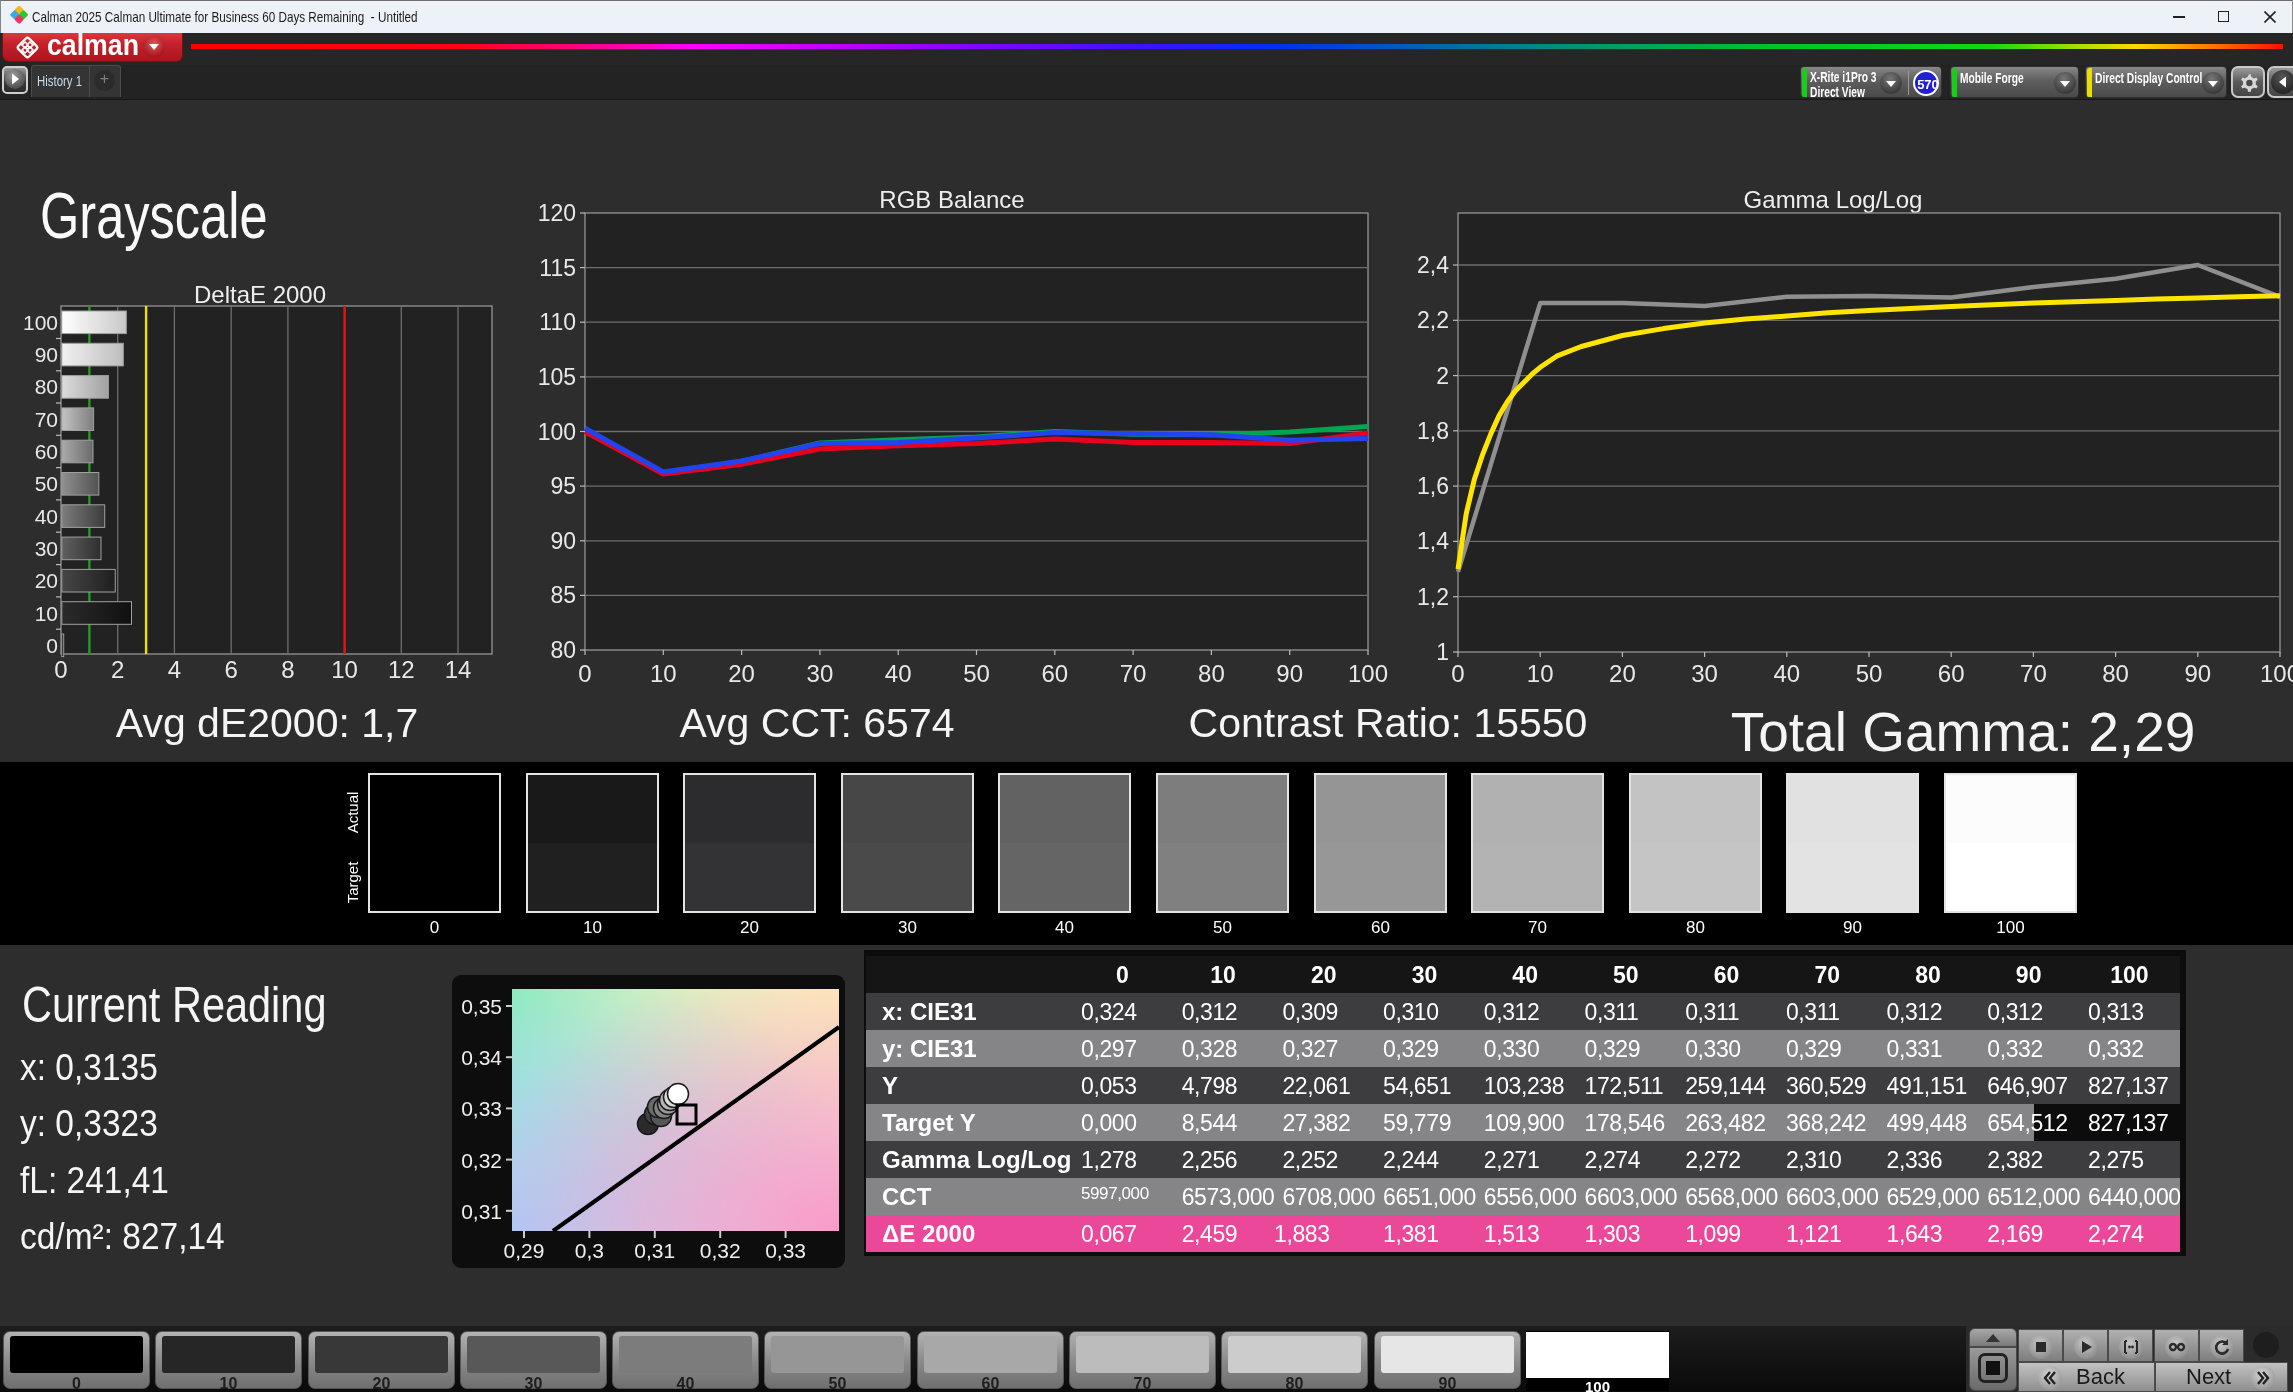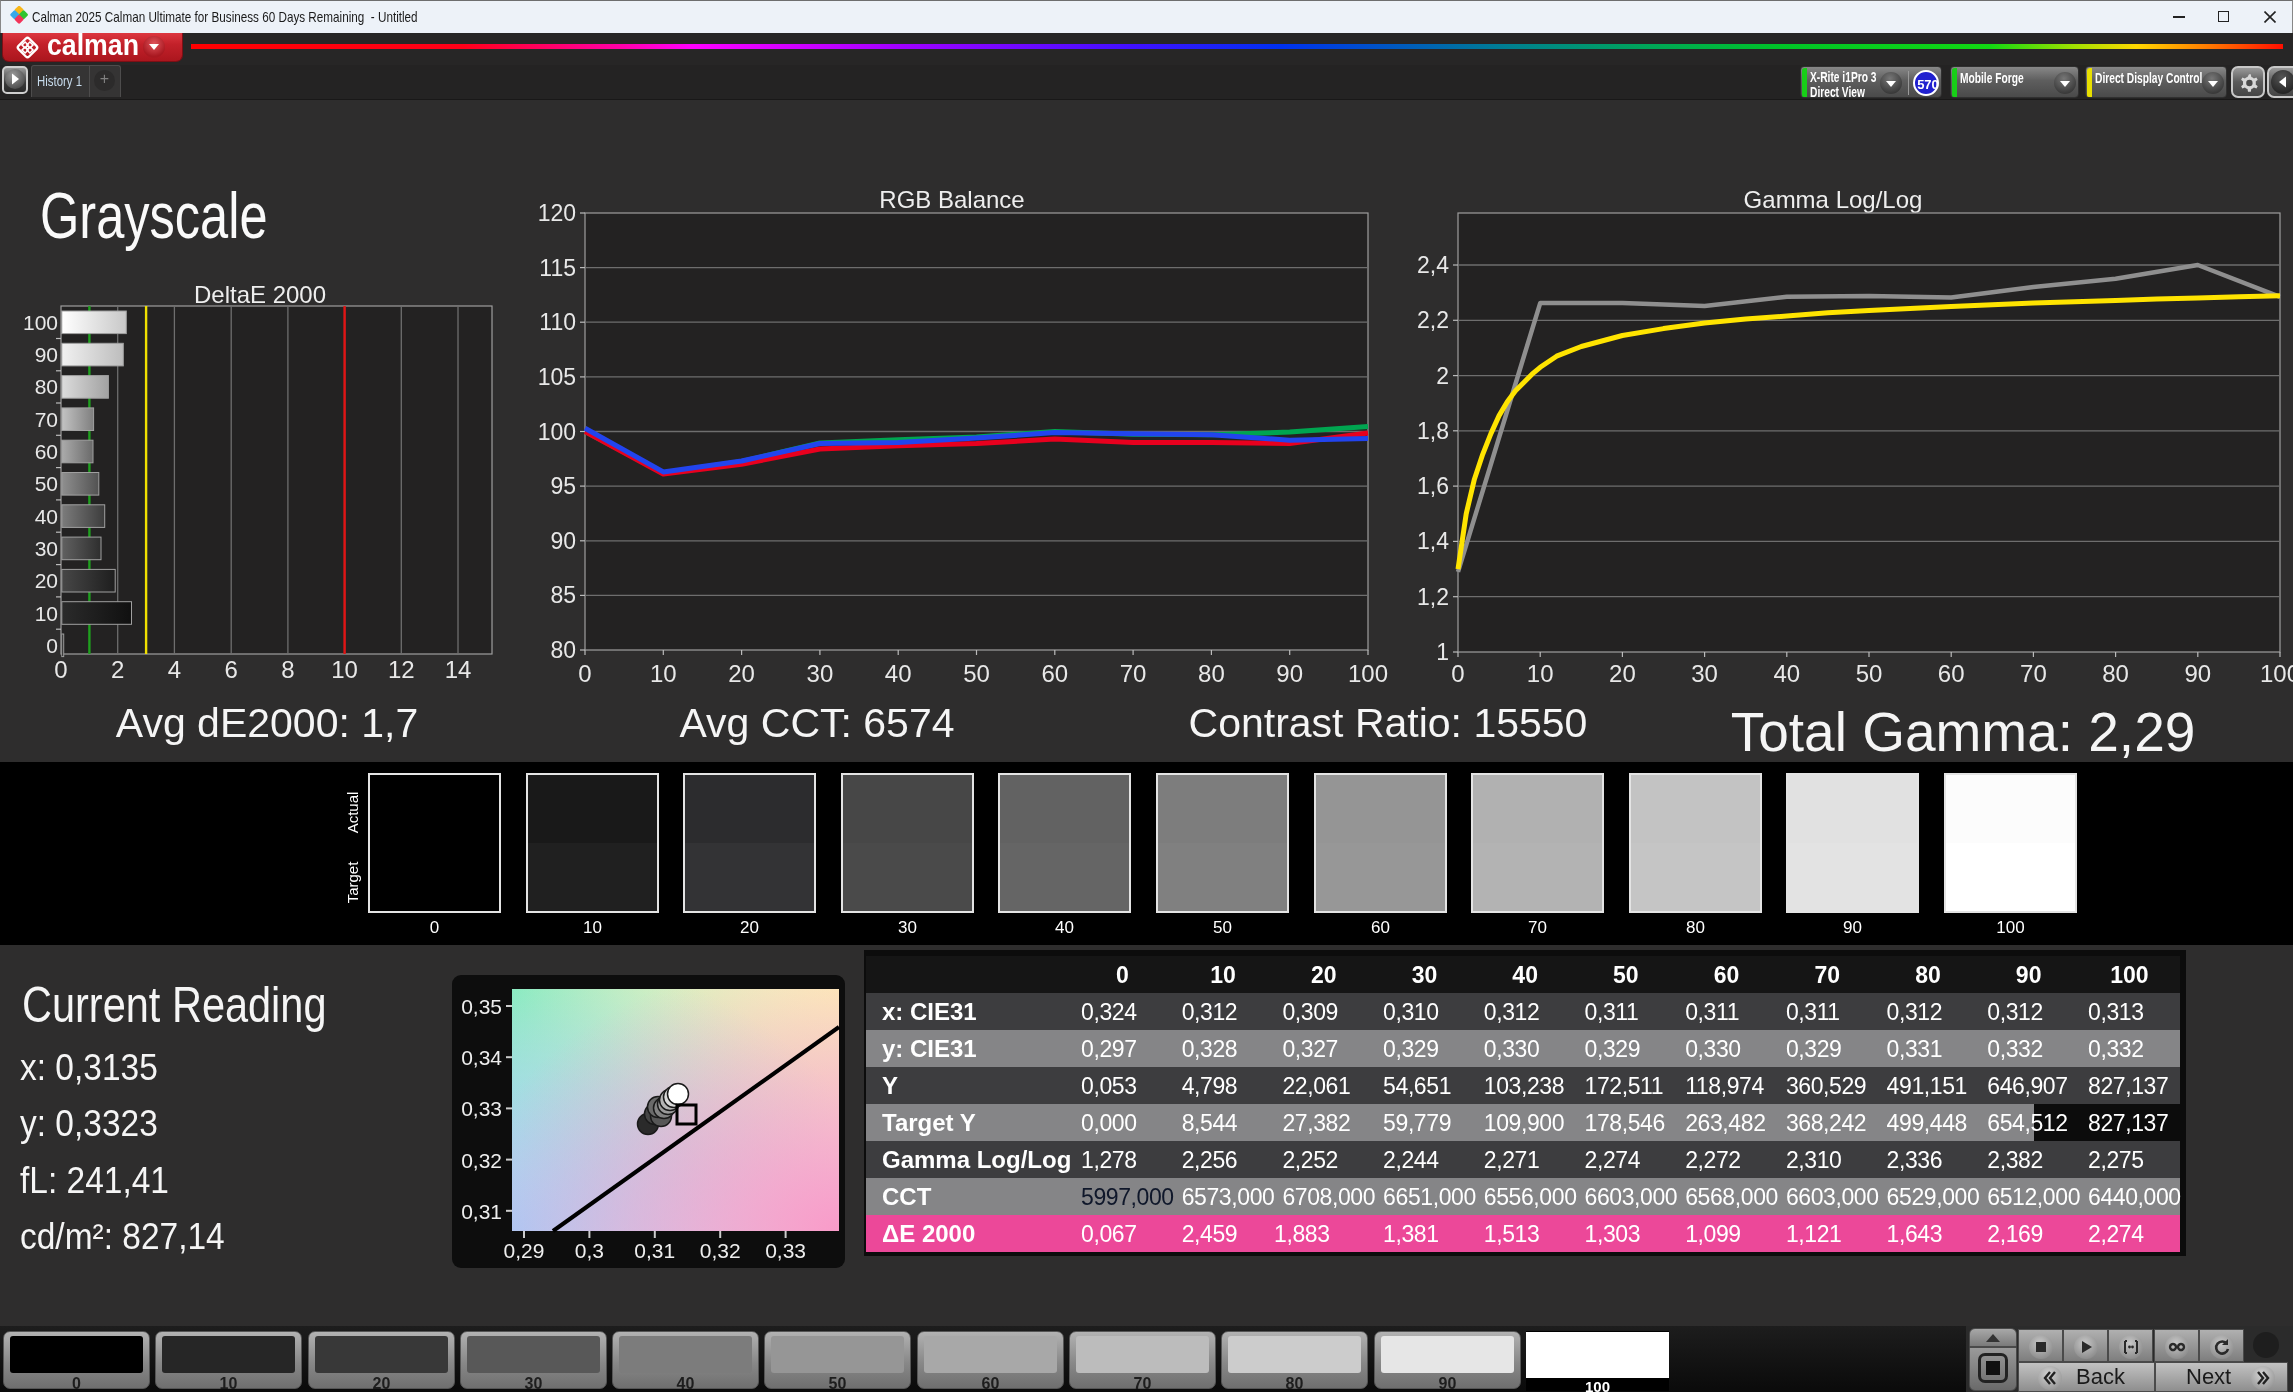--- a/index.html
+++ b/index.html
@@ -479,21 +479,21 @@
       <div class="abs" style="left:1222.0px;top:6px;font-size:23px;color:#fff;letter-spacing:-0.4px;">0,332</div>
     </div>
     <div class="abs" style="left:2px;top:117px;width:1314px;height:37px;background:#3d3d3f;">
       <div class="abs" style="left:16px;top:5px;font-size:24px;font-weight:bold;color:#fff;">Y</div>
       <div class="abs" style="left:215.0px;top:6px;font-size:23px;color:#fff;letter-spacing:-0.4px;">0,053</div>
       <div class="abs" style="left:315.7px;top:6px;font-size:23px;color:#fff;letter-spacing:-0.4px;">4,798</div>
       <div class="abs" style="left:416.4px;top:6px;font-size:23px;color:#fff;letter-spacing:-0.4px;">22,061</div>
       <div class="abs" style="left:517.1px;top:6px;font-size:23px;color:#fff;letter-spacing:-0.4px;">54,651</div>
       <div class="abs" style="left:617.8px;top:6px;font-size:23px;color:#fff;letter-spacing:-0.4px;">103,238</div>
       <div class="abs" style="left:718.5px;top:6px;font-size:23px;color:#fff;letter-spacing:-0.4px;">172,511</div>
-      <div class="abs" style="left:819.2px;top:6px;font-size:23px;color:#fff;letter-spacing:-0.4px;">118,974</div>
+      <div class="abs" style="left:819.2px;top:6px;font-size:23px;color:#fff;letter-spacing:-0.4px;">259,144</div>
       <div class="abs" style="left:919.9px;top:6px;font-size:23px;color:#fff;letter-spacing:-0.4px;">360,529</div>
       <div class="abs" style="left:1020.6px;top:6px;font-size:23px;color:#fff;letter-spacing:-0.4px;">491,151</div>
       <div class="abs" style="left:1121.3px;top:6px;font-size:23px;color:#fff;letter-spacing:-0.4px;">646,907</div>
       <div class="abs" style="left:1222.0px;top:6px;font-size:23px;color:#fff;letter-spacing:-0.4px;">827,137</div>
     </div>
     <div class="abs" style="left:2px;top:154px;width:1168px;height:37px;background:#858587;">
       <div class="abs" style="left:16px;top:5px;font-size:24px;font-weight:bold;color:#fff;">Target Y</div>
       <div class="abs" style="left:215.0px;top:6px;font-size:23px;color:#fff;letter-spacing:-0.4px;">0,000</div>
       <div class="abs" style="left:315.7px;top:6px;font-size:23px;color:#fff;letter-spacing:-0.4px;">8,544</div>
       <div class="abs" style="left:416.4px;top:6px;font-size:23px;color:#fff;letter-spacing:-0.4px;">27,382</div>
@@ -515,21 +515,21 @@
       <div class="abs" style="left:617.8px;top:6px;font-size:23px;color:#fff;letter-spacing:-0.4px;">2,271</div>
       <div class="abs" style="left:718.5px;top:6px;font-size:23px;color:#fff;letter-spacing:-0.4px;">2,274</div>
       <div class="abs" style="left:819.2px;top:6px;font-size:23px;color:#fff;letter-spacing:-0.4px;">2,272</div>
       <div class="abs" style="left:919.9px;top:6px;font-size:23px;color:#fff;letter-spacing:-0.4px;">2,310</div>
       <div class="abs" style="left:1020.6px;top:6px;font-size:23px;color:#fff;letter-spacing:-0.4px;">2,336</div>
       <div class="abs" style="left:1121.3px;top:6px;font-size:23px;color:#fff;letter-spacing:-0.4px;">2,382</div>
       <div class="abs" style="left:1222.0px;top:6px;font-size:23px;color:#fff;letter-spacing:-0.4px;">2,275</div>
     </div>
     <div class="abs" style="left:2px;top:228px;width:1314px;height:37px;background:#858587;">
       <div class="abs" style="left:16px;top:5px;font-size:24px;font-weight:bold;color:#fff;">CCT</div>
-      <div class="abs" style="left:215.0px;top:6px;font-size:23px;color:#0f172a;letter-spacing:-0.4px;">5997,000</div>
+      <div class="abs" style="left:215.0px;top:6px;font-size:17px;color:#ffffff;letter-spacing:-0.4px;">5997,000</div>
       <div class="abs" style="left:315.7px;top:6px;font-size:23px;color:#fff;letter-spacing:-0.4px;">6573,000</div>
       <div class="abs" style="left:416.4px;top:6px;font-size:23px;color:#fff;letter-spacing:-0.4px;">6708,000</div>
       <div class="abs" style="left:517.1px;top:6px;font-size:23px;color:#fff;letter-spacing:-0.4px;">6651,000</div>
       <div class="abs" style="left:617.8px;top:6px;font-size:23px;color:#fff;letter-spacing:-0.4px;">6556,000</div>
       <div class="abs" style="left:718.5px;top:6px;font-size:23px;color:#fff;letter-spacing:-0.4px;">6603,000</div>
       <div class="abs" style="left:819.2px;top:6px;font-size:23px;color:#fff;letter-spacing:-0.4px;">6568,000</div>
       <div class="abs" style="left:919.9px;top:6px;font-size:23px;color:#fff;letter-spacing:-0.4px;">6603,000</div>
       <div class="abs" style="left:1020.6px;top:6px;font-size:23px;color:#fff;letter-spacing:-0.4px;">6529,000</div>
       <div class="abs" style="left:1121.3px;top:6px;font-size:23px;color:#fff;letter-spacing:-0.4px;">6512,000</div>
       <div class="abs" style="left:1222.0px;top:6px;font-size:23px;color:#fff;letter-spacing:-0.4px;">6440,000</div>

